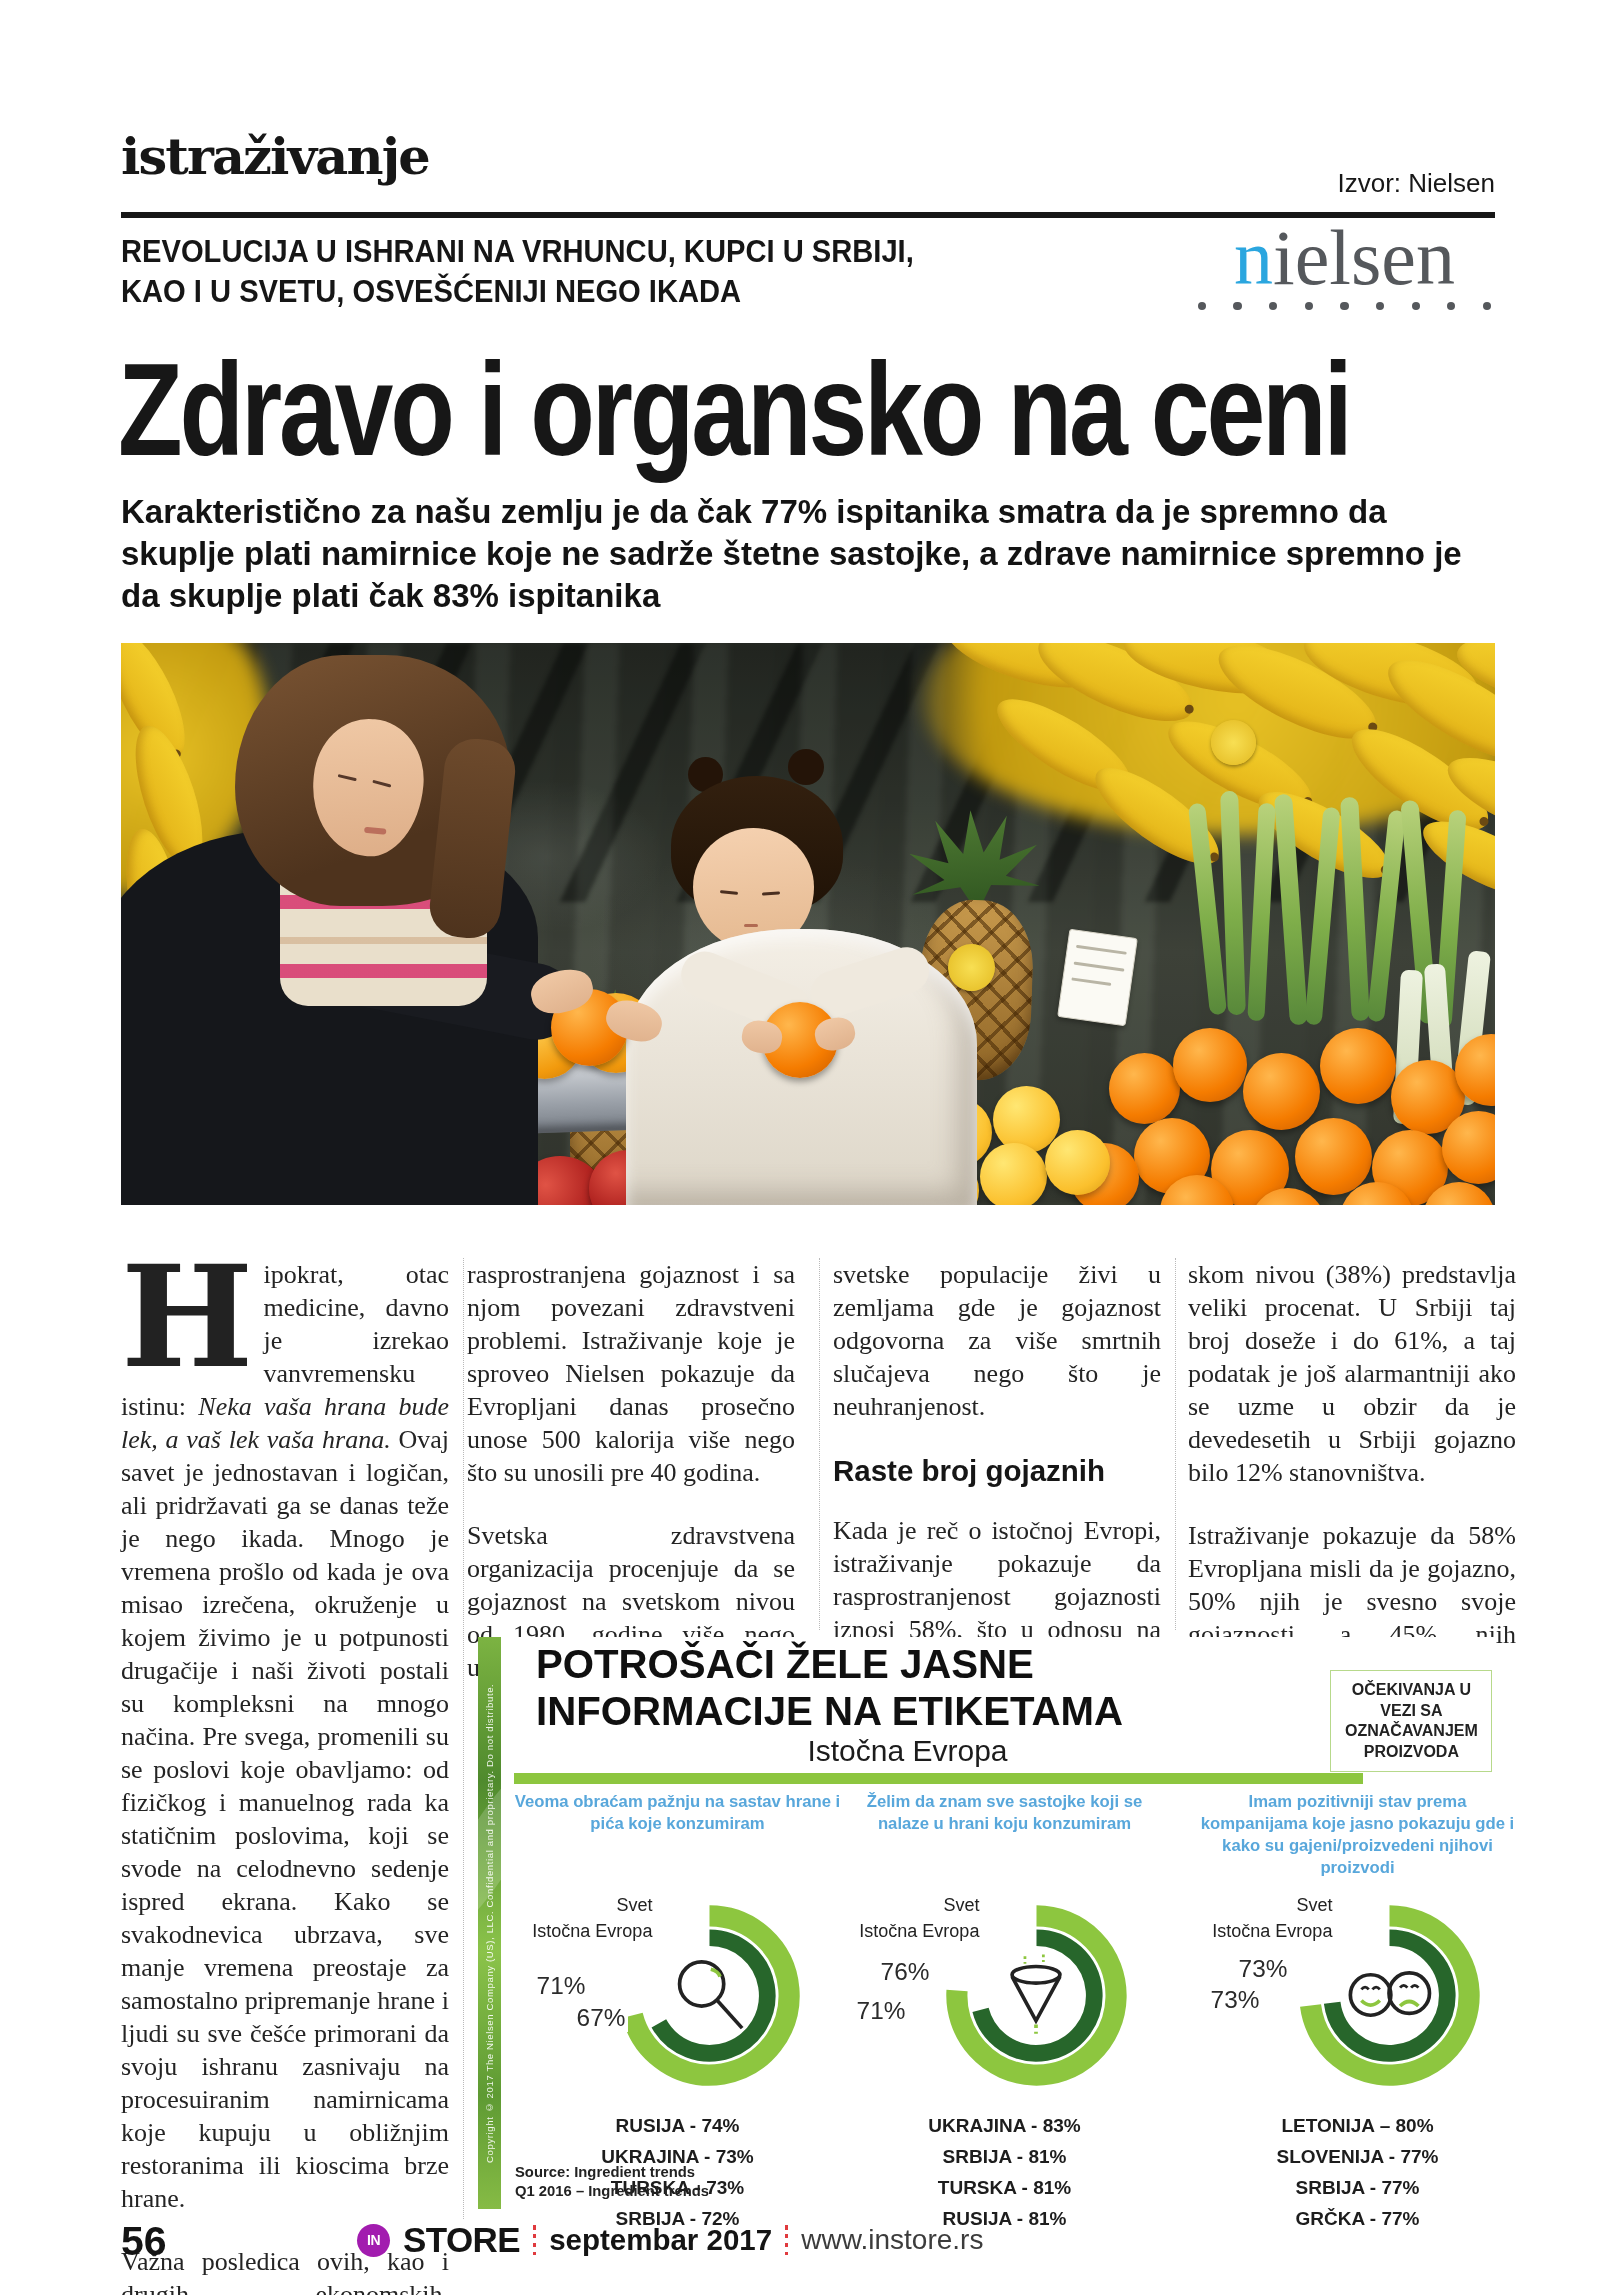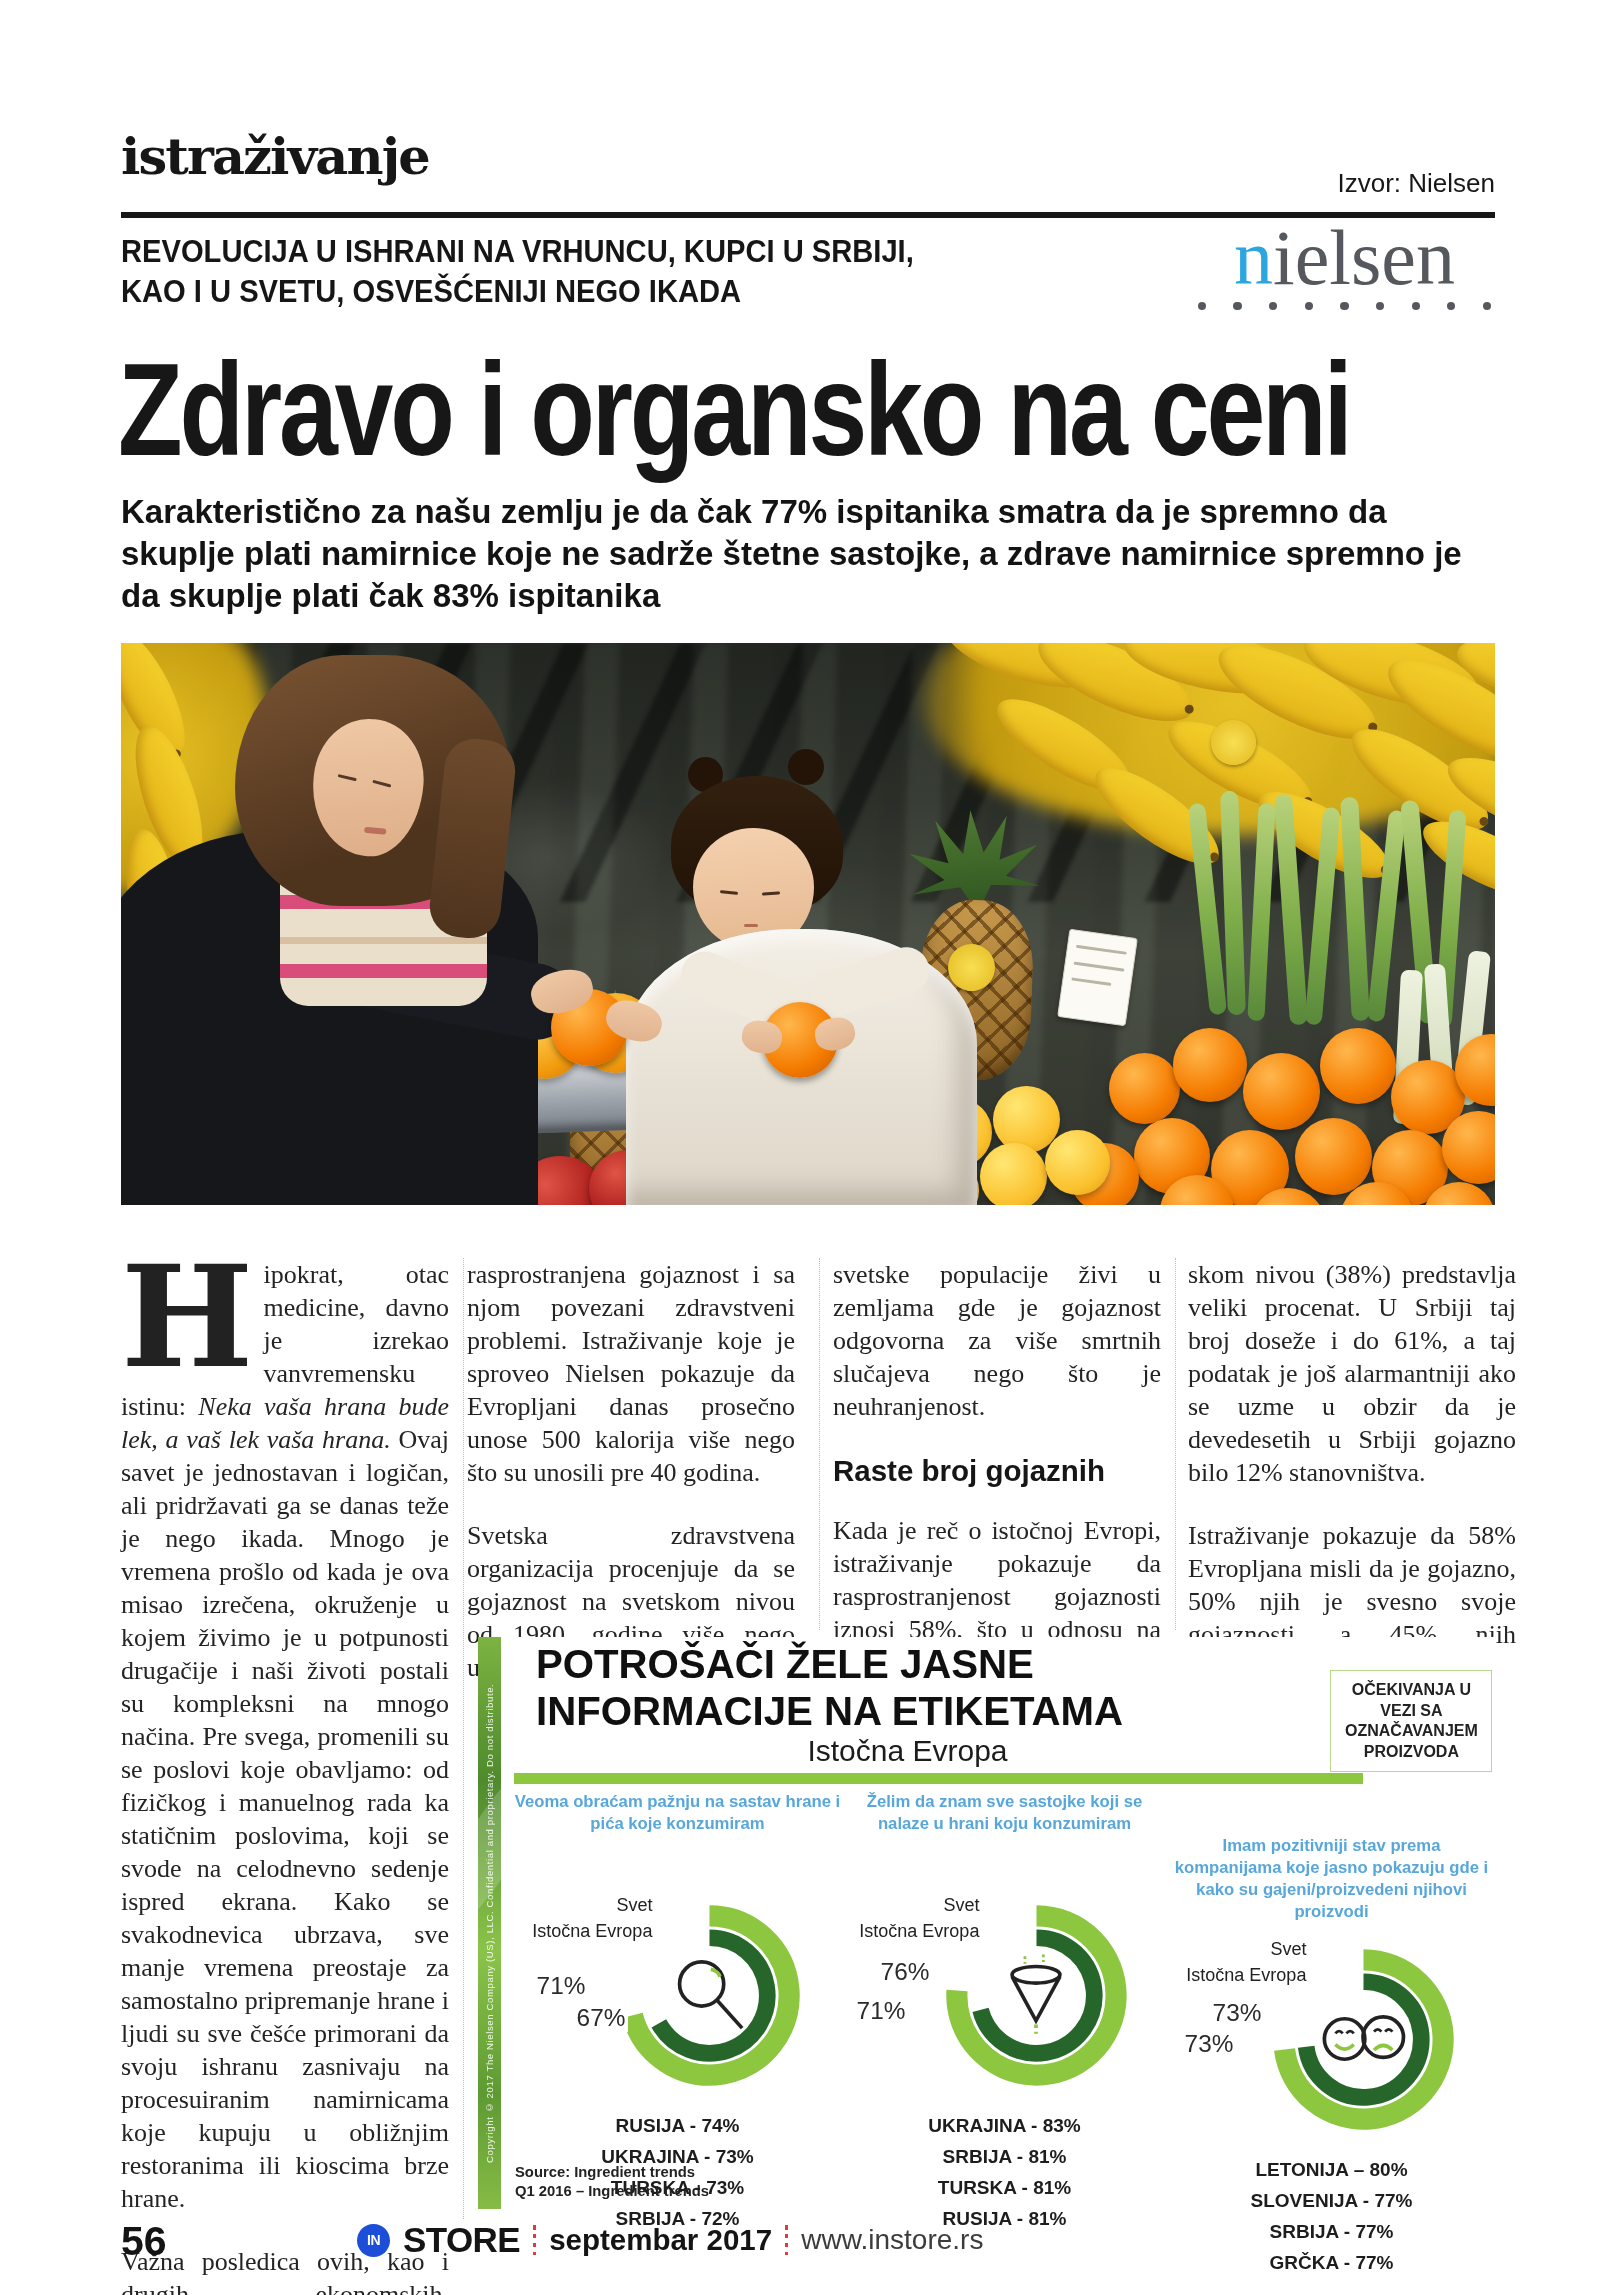--- a/index.html
+++ b/index.html
@@ -111,21 +111,21 @@
   .legend span{background:#fff;padding:0 2.6px;display:inline-block;}
   .pct-outer{position:absolute;left:-76px;top:76px;font-size:24.4px;color:#2b2b2b;background:#fff;padding:0 2.6px;}
   .pct-inner{position:absolute;left:-36px;top:108px;font-size:24.4px;color:#2b2b2b;background:#fff;padding:0 2.6px;}
   .donut-icon{position:absolute;left:53px;top:53px;width:92px;height:92px;}
   .countries{margin:15.4px 0 0 0;width:327px;text-align:center;font-size:19px;line-height:31px;font-weight:bold;color:#1d1d1d;}
   .countries div{white-space:nowrap;}
   .ig-source{position:absolute;left:37px;top:526px;font-size:14.8px;line-height:19px;font-weight:bold;color:#222;}
   
   .footer-num{position:absolute;left:121px;top:2218px;font-size:41px;font-weight:800;color:#141414;}
   .footer-mid{position:absolute;left:357px;top:2220px;display:flex;align-items:center;gap:13px;}
-  .f-logo{width:33px;height:33px;border-radius:50%;background:#1d4ed8;color:#fff;display:flex;align-items:center;
+  .f-logo{width:33px;height:33px;border-radius:50%;background:#a21caf;color:#fff;display:flex;align-items:center;
     justify-content:center;font-size:14px;font-weight:800;letter-spacing:-0.6px;}
   .f-store{font-size:35px;font-weight:800;letter-spacing:-0.6px;color:#141414;}
   .f-sep{width:3.2px;height:29.5px;background:repeating-linear-gradient(180deg,#e03a3e 0 4.5px,transparent 4.5px 9px);}
   .f-date{font-size:29.5px;font-weight:bold;color:#141414;}
   .f-site{font-size:28px;color:#3c3c3c;}
 </style>
 </head>
 <body>
 
 <div class="page">
@@ -355,21 +355,21 @@
         </svg>
       </div>
       <div class="countries">
         <div>UKRAJINA -  83%</div>
         <div>SRBIJA - 81%</div>
         <div>TURSKA - 81%</div>
         <div>RUSIJA - 81%</div>
       </div>
     </div>
 
-    <div class="chart-cell" style="left:690px;margin-top:44px;">
+    <div class="chart-cell" style="left:716px;">
       <div class="q">Imam pozitivniji stav prema kompanijama koje jasno pokazuju gde i kako su gajeni/proizvedeni njihovi proizvodi</div>
       <div class="donut-wrap">
         <svg class="ring" width="199" height="199" viewBox="0 0 310 310">
             <path d="M 155.0 31.0 A 124 124 0 1 1 32.0 170.5" fill="none" stroke="#8dc63f" stroke-width="33"></path>
             <path d="M 155.0 65.0 A 90 90 0 1 1 65.7 166.3" fill="none" stroke="#27662b" stroke-width="26"></path>
           </svg>
         <div class="legend">
           <span>Svet</span><br>
           <span>Istočna Evropa</span>
         </div>

